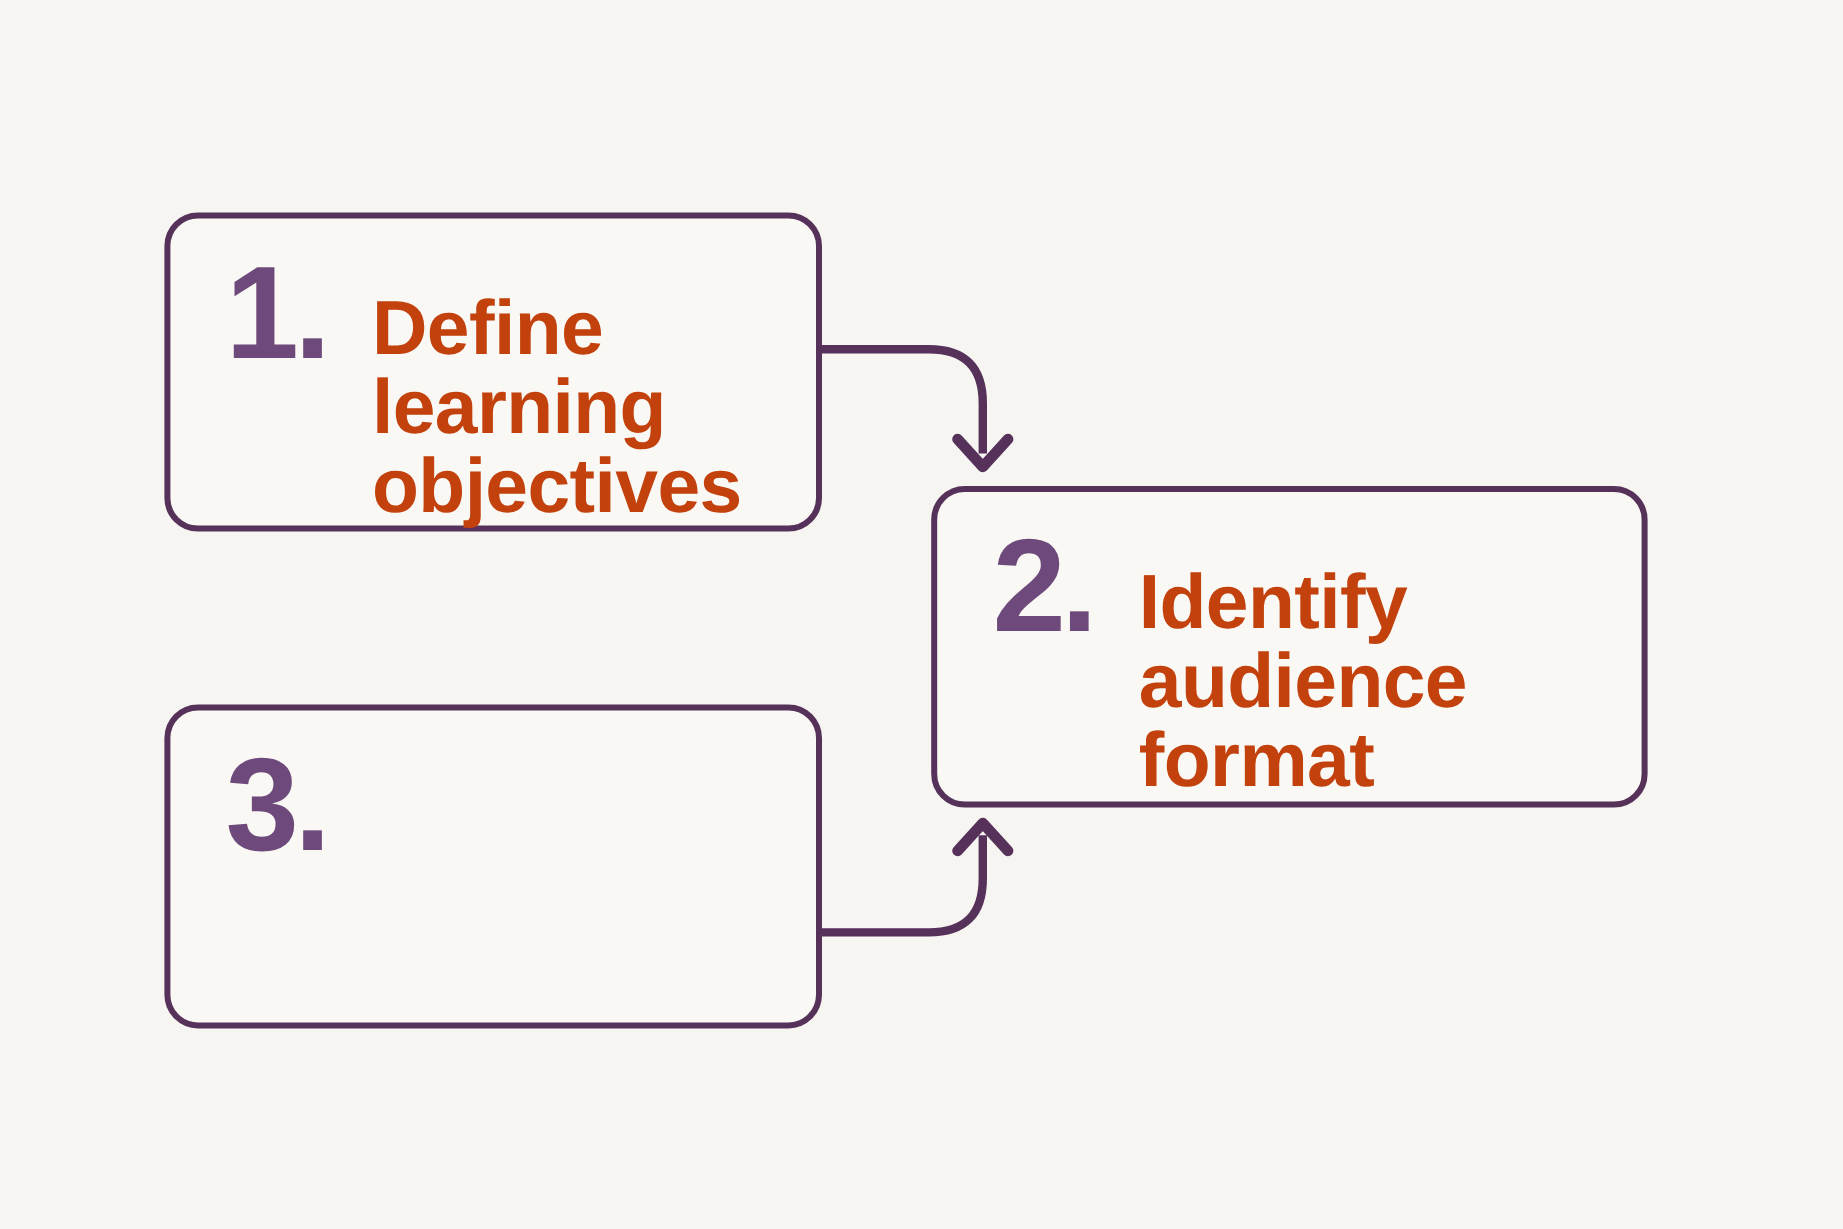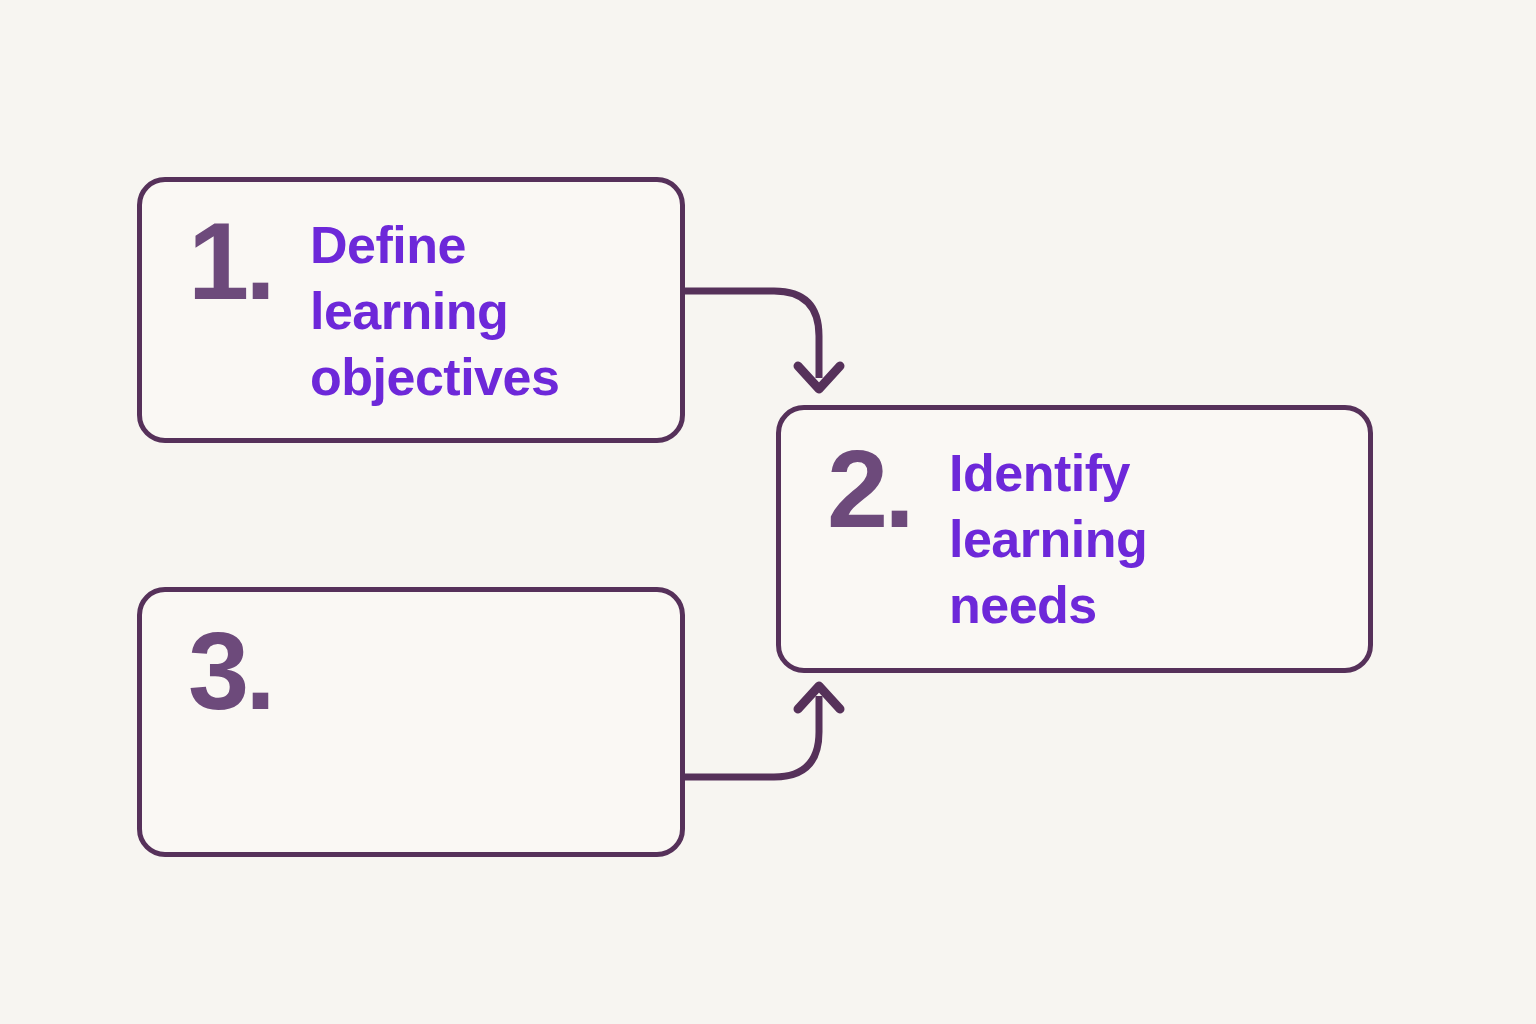--- a/index.html
+++ b/index.html
@@ -53,26 +53,26 @@
     font-size: 110px;
     font-weight: 700;
     line-height: 1;
     letter-spacing: -4px;
     color: #6d4a7b;
     margin-top: -6px;
   }
   .step-label {
     flex: 1 1 auto;
     max-width: 312px;
-    font-size: 52px;
+    font-size: 64px;
     font-weight: 700;
     line-height: 66px;
     letter-spacing: -0.5px;
-    color: #6d28d9;
-    margin-top: 0;
+    color: #c2410c;
+    margin-top: 28px;
   }
 </style>
 </head>
 <body>
 
 <div class="canvas">
 
   <svg class="connectors" viewBox="0 0 1536 1024" xmlns="http://www.w3.org/2000/svg" aria-hidden="true">
     <g>
       <path class="shaft" d="M 685 291 L 774 291 Q 819 291 819 336 L 819 378"></path>
@@ -84,20 +84,20 @@
     </g>
   </svg>
 
   <div class="step-box step-pos-1">
     <span class="step-number">1.</span>
     <span class="step-label">Define learning objectives</span>
   </div>
 
   <div class="step-box step-pos-2">
     <span class="step-number">2.</span>
-    <span class="step-label">Identify learning needs</span>
+    <span class="step-label">Identify audience format</span>
   </div>
 
   <div class="step-box step-pos-3">
     <span class="step-number">3.</span>
   </div>
 
 </div>
 
 </body></html>

